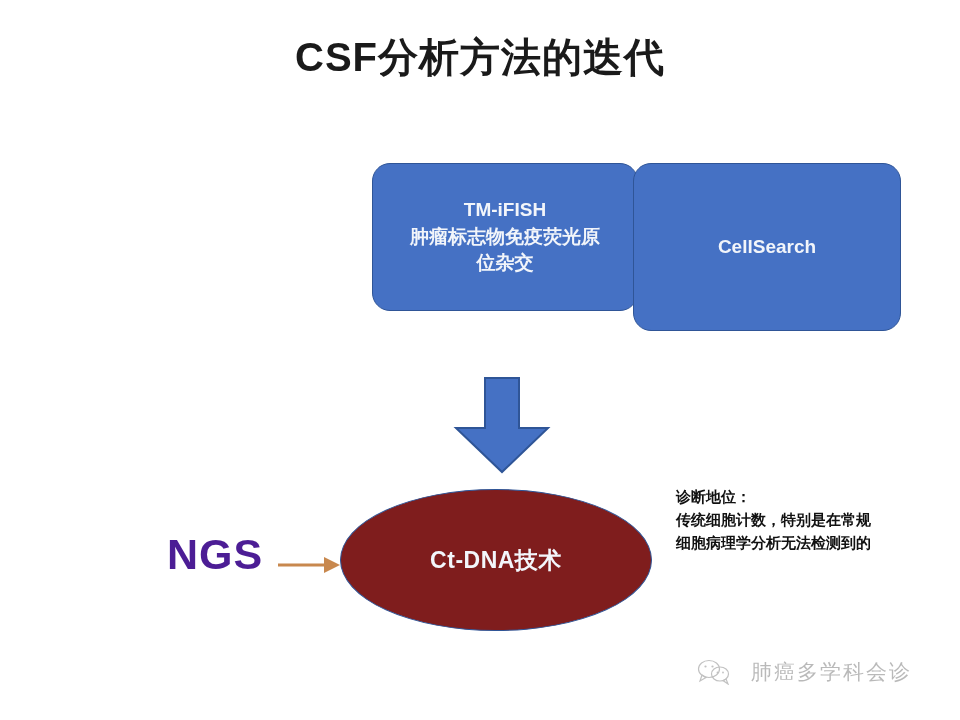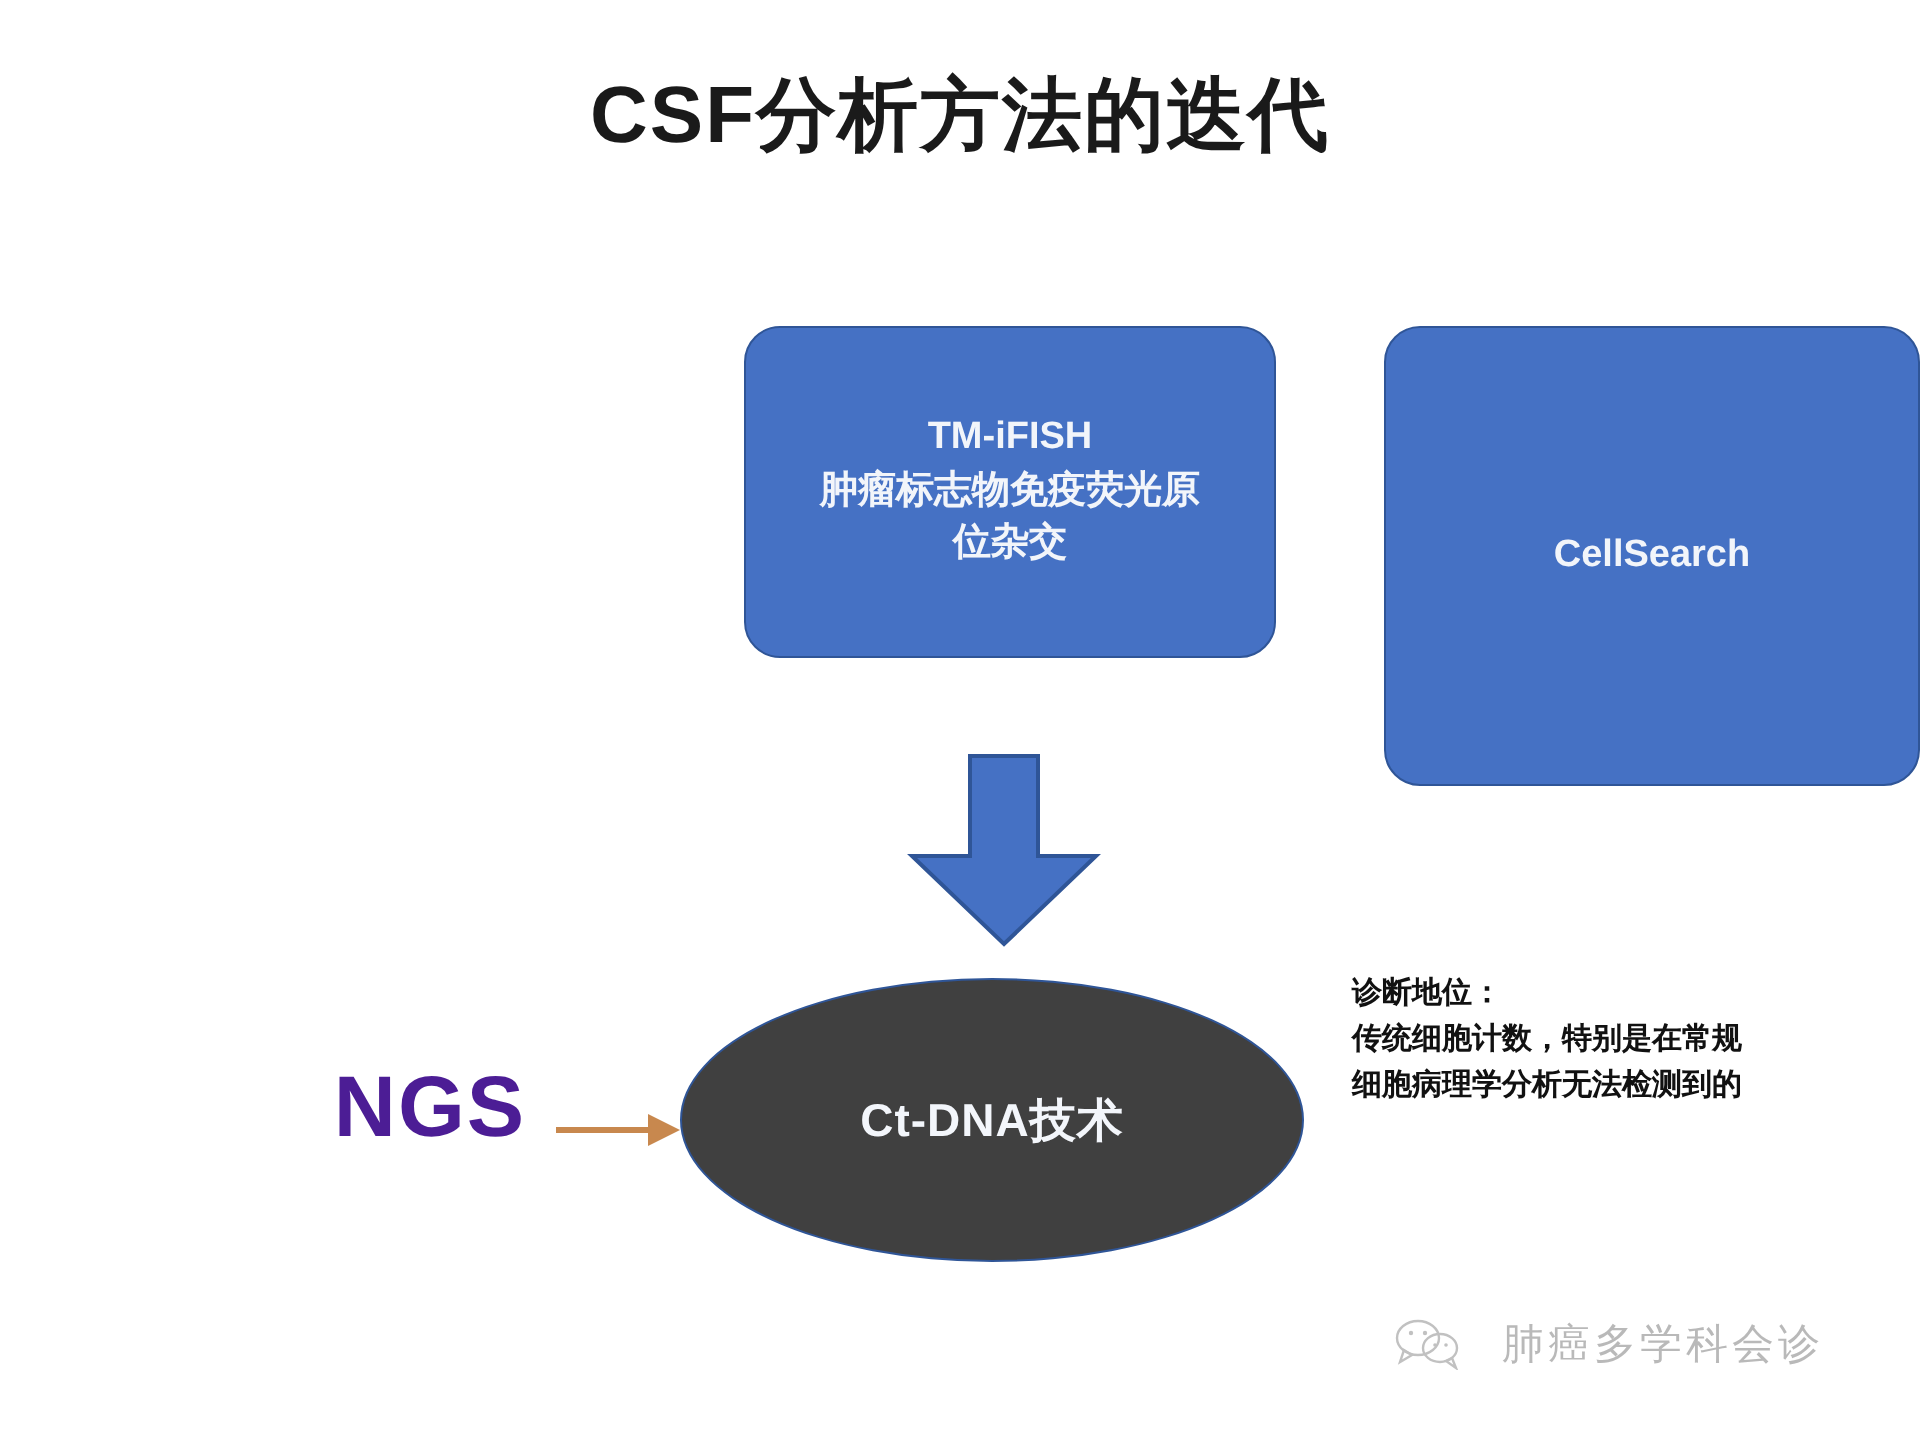--- a/index.html
+++ b/index.html
@@ -46,43 +46,43 @@
     justify-content: center;
     box-sizing: border-box;
     color: #F2F5FA;
     font-weight: bold;
     font-size: 19px;
     line-height: 1.42;
     text-align: center;
     padding: 6px 12px;
   }
   #proc-box-1 { left: 66px;  top: 163px; width: 266px; height: 190px; }
-  #proc-box-2 { left: 372px; top: 163px; width: 266px; height: 166px; text-align: center; }
-  #proc-box-3 { left: 692px; top: 163px; width: 268px; height: 230px; align-items: center; }
+  #proc-box-2 { left: 372px; top: 163px; width: 266px; height: 148px; text-align: center; }
+  #proc-box-3 { left: 633px; top: 163px; width: 268px; height: 168px; align-items: center; }
 
   .proc-box .box-text { display: block; }
   .proc-box .box-line { display: block; }
 
   
   #down-arrow {
     position: absolute;
     left: 452px;
     top: 376px;
     width: 100px;
     height: 98px;
   }
 
   
   #ctdna-ellipse {
     position: absolute;
     left: 340px;
     top: 489px;
     width: 312px;
     height: 142px;
-    background: #404040;
+    background: #7f1d1d;
     border: 1px solid #2F5597;
     border-radius: 50%;
     box-sizing: border-box;
     display: flex;
     align-items: center;
     justify-content: center;
     color: #F3F6FB;
     font-size: 23px;
     font-weight: bold;
     letter-spacing: 0.5px;

